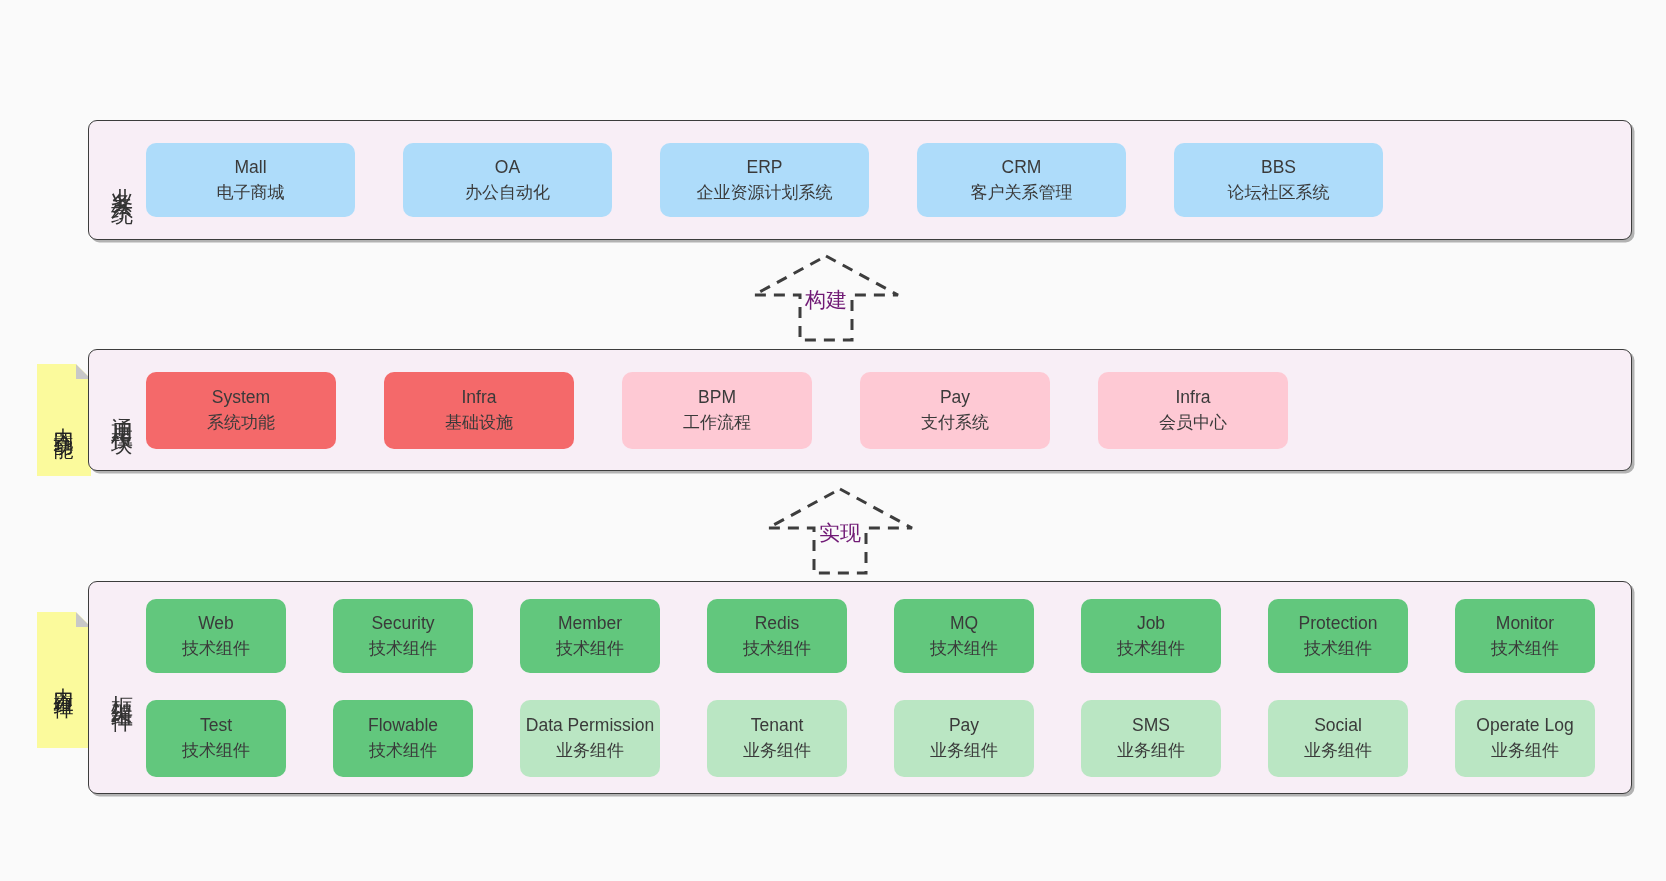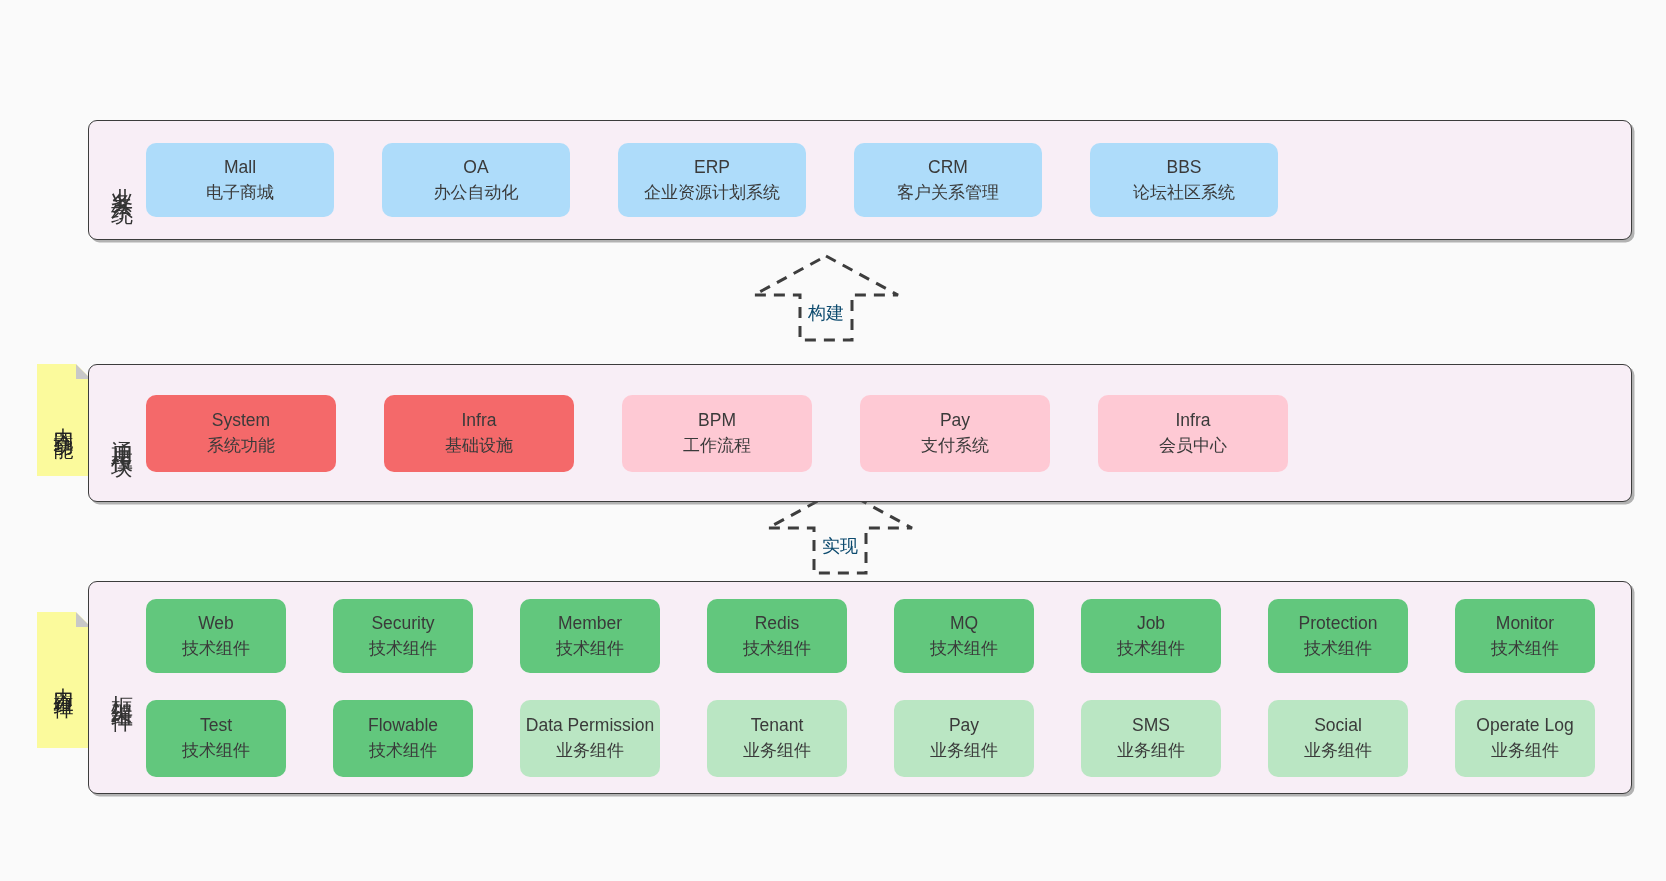--- a/index.html
+++ b/index.html
@@ -8,32 +8,32 @@
     --light-green:#bae6c3; --sticky-yellow:#fbfa9c; --fold-gray:#c8c8c8; --text:#3a3a3a;
   }
   *{box-sizing:border-box;margin:0;padding:0}
   body{background:var(--page-bg,#fafafa);font-family:"Liberation Sans",sans-serif;color:var(--text,#3a3a3a)}
   .canvas{position:relative;width:1666px;height:881px;background:var(--page-bg,#fafafa);overflow:hidden}
 
   .layer{position:absolute;left:88px;width:1544px;background:var(--container-bg,#f8eef6);
     border:1.6px solid var(--container-border,#3c3c3c);border-radius:9px;
     box-shadow:2.5px 2.5px 0 rgba(90,90,90,.45);display:flex;align-items:center;z-index:2}
   .layer-1{top:120px;height:120px}
-  .layer-2{top:364px;height:138px}
+  .layer-2{top:349px;height:122px}
   .layer-3{top:581px;height:213px}
 
   .vlabel{writing-mode:vertical-rl;text-orientation:upright;font-size:22px;letter-spacing:5px;
     color:#333;margin-left:16px;width:34px;text-align:center;flex:0 0 auto;line-height:34px}
 
   .boxes{display:flex;gap:48px;margin-left:7px;align-items:center}
   .box{border-radius:10px;display:flex;flex-direction:column;align-items:center;justify-content:center;
     text-align:center;color:#3a3a3a;line-height:25px}
   .box-title{font-size:17.5px}
   .box-sub{font-size:17px}
-  .b-lg{width:188px;height:74px}
+  .b-lg{width:209px;height:74px}
   .layer-2 .b-lg{width:190px;height:77px}
   .blue{background:var(--blue,#aedcfa)}
   .red{background:var(--red,#f4696a)}
   .pink{background:var(--pink,#fec9d4)}
   .green{background:var(--green,#62c77d)}
   .light-green{background:var(--light-green,#bae6c3)}
 
   .grid{display:flex;flex-direction:column;gap:27px;margin-left:7px}
   .grid-row{display:flex;gap:47px}
   .b-sm{width:140px;height:74px}
@@ -46,22 +46,22 @@
   .sticky-2{top:612px;height:136px}
   .sticky .fold{position:absolute;top:0;right:0;width:15px;height:15px;background:var(--fold-gray,#c8c8c8);
     clip-path:polygon(0 0,100% 100%,0 100%)}
   .sticky .vtext{writing-mode:vertical-rl;text-orientation:upright;font-size:20px;letter-spacing:4px;
     color:#222;line-height:30px}
 
   .arrow{position:absolute;width:152px;height:90px;z-index:1}
   .arrow-1{left:750px;top:253px}
   .arrow-2{left:764px;top:486px}
   .arrow svg{position:absolute;inset:0}
-  .arrow-label{position:absolute;left:50%;top:48px;transform:translateX(-50%);
-    background:var(--page-bg,#fafafa);padding:0 3px;font-size:18px;color:#0c4a6e;white-space:nowrap}
+  .arrow-label{position:absolute;left:50%;top:33px;transform:translateX(-50%);
+    background:var(--page-bg,#fafafa);padding:0 3px;font-size:21px;color:#701a75;white-space:nowrap}
 </style>
 </head>
 <body>
 
 <div class="canvas">
 
   <div class="layer layer-1">
     <div class="vlabel">业务系统</div>
     <div class="boxes">
       <div class="box b-lg blue">

